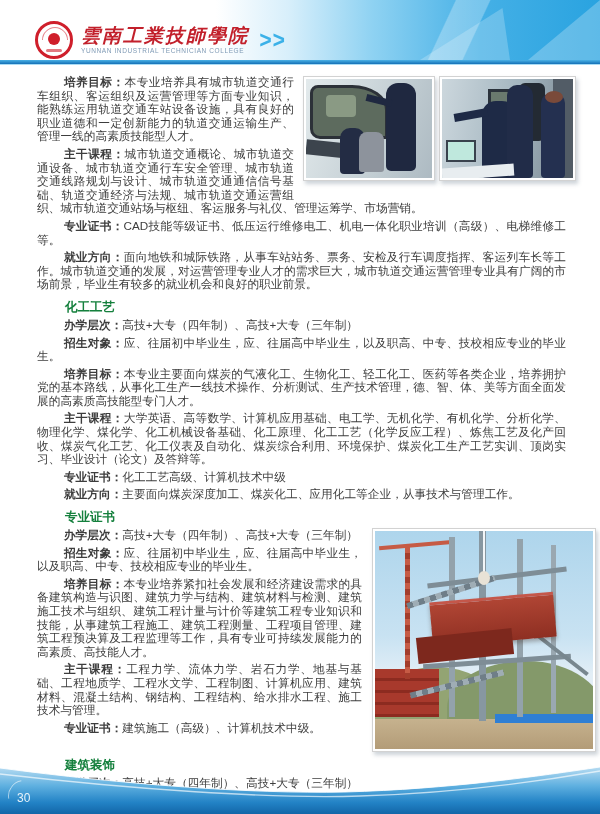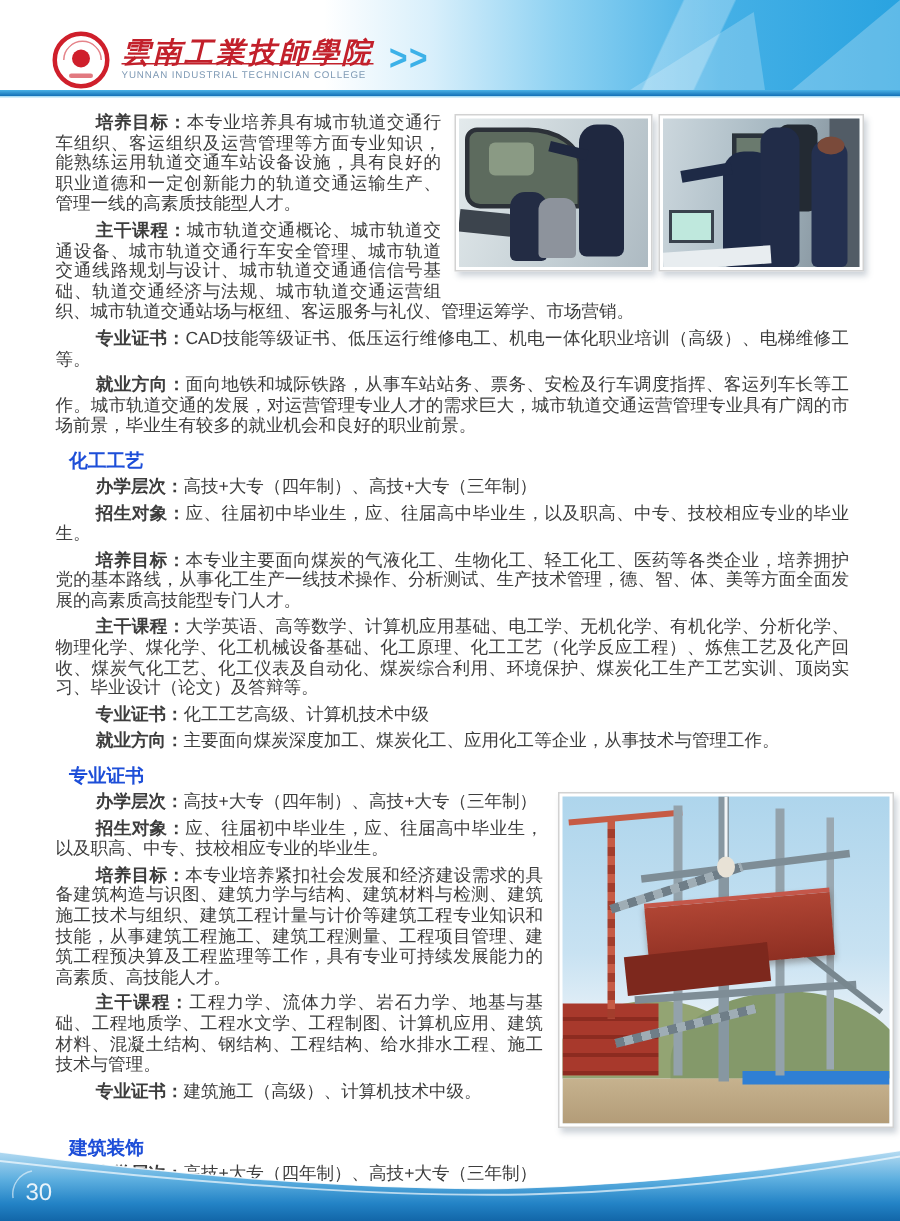--- a/index.html
+++ b/index.html
@@ -18,50 +18,50 @@
   .logo-row{position:absolute;left:35px;top:20px;height:40px;display:flex;align-items:center;}
   .emblem{width:38px;height:38px;border-radius:50%;border:3px solid #cf1f2b;background:#fff;
     position:relative;box-sizing:border-box;flex:0 0 auto;}
   .emblem .inner{position:absolute;left:50%;top:46%;width:12px;height:12px;margin:-6px 0 0 -6px;
     border-radius:50%;background:#cf1f2b;}
   .emblem .arc{position:absolute;left:4px;top:3px;width:24px;height:24px;border-radius:50%;
     border:1.5px solid rgba(207,31,43,.55);border-bottom-color:transparent;border-right-color:transparent;transform:rotate(45deg);}
   .emblem .base{position:absolute;left:8px;bottom:4px;width:16px;height:3px;background:rgba(207,31,43,.6);border-radius:2px;}
   .logo-text{margin-left:8px;line-height:1;}
   .cn-name{font-family:"DejaVu Serif",serif;font-weight:bold;font-style:italic;
-    color:#c2202b;font-size:19px;letter-spacing:2px;white-space:nowrap;text-decoration:underline;}
+    color:#c2202b;font-size:19px;letter-spacing:2px;white-space:nowrap;}
   .en-name{color:#7f9ab5;font-size:6.5px;letter-spacing:.6px;margin-top:3px;white-space:nowrap;}
   .chevrons{margin-left:10px;color:#3cb1e8;font-size:21px;font-weight:bold;font-style:italic;
     letter-spacing:1px;transform:scaleY(1.15);}
   .divider{position:absolute;left:0;top:60px;width:600px;height:4px;
     background:linear-gradient(#4ab2e6,#1470b6);border-bottom:1px solid #aadcf4;}
 
   
   .content{position:absolute;left:33px;top:71px;width:537px;color:#3d3d3d;
     font-size:11.7px;line-height:13.6px;text-align:justify;}
   .para{margin:4px;text-indent:2.3em;}
   .para .lbl{font-weight:bold;}
-  .sec-head{margin:9px 0 3px 13px;text-indent:0;color:#1d4ed8;font-size:12.5px;font-weight:bold;line-height:14px;}
+  .sec-head{margin:9px 0 3px 32px;text-indent:0;color:#15803d;font-size:12.5px;font-weight:bold;line-height:14px;}
   .clearfix{clear:both;}
 
   
   .frame{background:#fff;border:1px solid #d2d2d2;padding:2px;box-shadow:2px 3px 4px rgba(90,110,130,.3);box-sizing:border-box;}
   .rail-photos{float:right;margin:1px -6px 7px 9px;display:flex;gap:4px;}
   .ph-inner{position:relative;overflow:hidden;}
   .ph{position:absolute;}
 
   .sim1{width:126px;height:99px;background:linear-gradient(110deg,#e3eaec 0%,#c6d1d6 55%,#adbac2 100%);}
   .sim2{width:131px;height:99px;background:linear-gradient(100deg,#ccd7dd 0%,#a3b5bf 55%,#79858f 100%);}
 
   .build-wrap{float:right;margin:1px -26px 6px 10px;}
   .build{width:218px;height:218px;background:linear-gradient(180deg,#aed5ec 0%,#c8e2f2 48%,#d9eaf5 60%,#e3eef6 66%);}
 
   
   .wave{position:absolute;left:0;bottom:0;width:600px;height:56px;}
-  .pageno{position:absolute;left:17px;bottom:9px;color:rgba(255,255,255,.88);font-size:16px;z-index:3;}
+  .pageno{position:absolute;left:17px;bottom:9px;color:rgba(255,255,255,.88);font-size:12px;z-index:3;}
   .pagearc{position:absolute;left:8px;bottom:2px;width:30px;height:30px;border-radius:50%;
     border:1px solid transparent;border-left-color:rgba(255,255,255,.55);transform:rotate(35deg);z-index:3;}
 </style>
 </head>
 <body>
 
 <div class="page">
 
   <div class="topband">
     <div class="poly1"></div>

